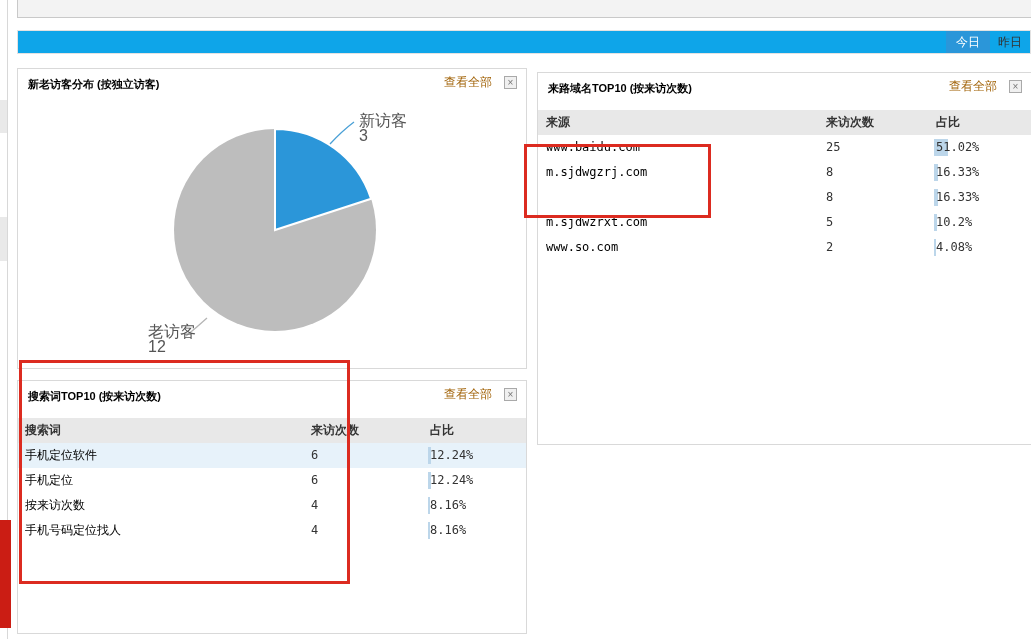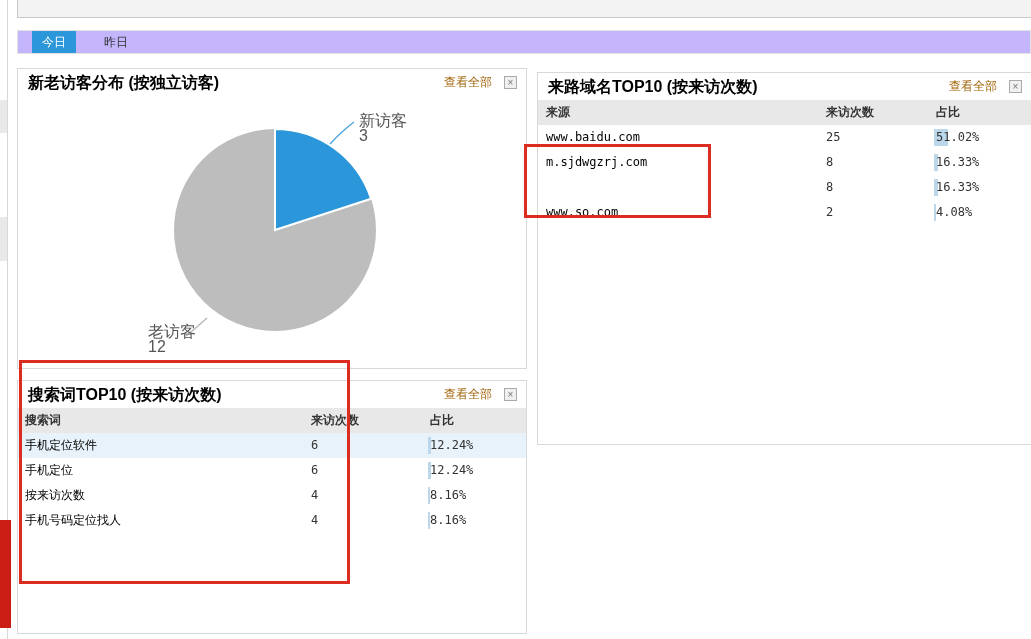--- a/index.html
+++ b/index.html
@@ -14,40 +14,40 @@
   #gutter-block-1 { top:100px; height:33px; }
   #gutter-block-2 { top:217px; height:44px; }
   .red-bar { position:absolute; left:0; top:520px; width:11px; height:108px; background:#cb1d14; z-index:30; }
 
   
   .top-strip { position:absolute; left:17px; top:0; width:1014px; height:18px;
                background:#f3f3f3; border-left:1px solid #c9c9c9; border-bottom:1px solid #c9c9c9; }
 
   
   .tabs-bar { position:absolute; left:17px; top:30px; width:1014px; height:24px;
-              background:#c4b5fd; border:1px solid #e2e2e2; display:flex; align-items:stretch; }
+              background:#0ea5e9; border:1px solid #e2e2e2; display:flex; align-items:stretch;justify-content:flex-end; }
   .tab { display:flex; align-items:center; justify-content:center; font-size:12px; cursor:pointer; }
   .tab.active { background:#2b96d9; color:#fff; min-width:44px; margin-left:14px; }
-  .tab.plain { color:#333; padding:0 28px; }
+  .tab.plain { color:#333; padding:0 8px; }
 
   
   .panel { position:absolute; background:#fff; border:1px solid #d9d9d9; }
   #panel-visitors { left:17px; top:68px; width:510px; height:301px; }
   #panel-domains  { left:537px; top:72px; width:494px; height:373px; border-right:none; }
   #panel-search   { left:17px; top:380px; width:510px; height:254px; }
 
   .panel-header { position:relative; height:27px; line-height:27px; padding:0 10px; }
-  .panel-title { font-size:16px; font-weight:bold; color:#000; }
+  .panel-title { font-size:11px; font-weight:bold; color:#000; }
   .view-all { position:absolute; right:34px; top:0; font-size:12px; color:#a16207; text-decoration:none; cursor:pointer; }
   .close-btn { position:absolute; right:9px; top:7px; width:13px; height:13px;
                border:1px solid #a9a9a9; background:#f0f0f0; color:#777;
                font-size:10px; line-height:11px; text-align:center; cursor:pointer; }
 
   
-  .thead { position:relative; height:25px; background:#e8e8e8; font-weight:bold; font-size:12px; }
+  .thead { position:relative; height:25px; background:#e8e8e8; font-weight:bold; font-size:12px;margin-top:10px; }
   .trow  { position:relative; height:25px; font-size:12px; }
   .trow.hl { background:#e7f2fa; }
   .cell { position:absolute; top:0; line-height:25px; white-space:nowrap; }
   .link { color:#000000; text-decoration:none; cursor:pointer; }
   
   .c1 { left:8px; } .c2 { left:288px; } .c3 { left:398px; }
   
   .s1 { left:7px; } .s2 { left:293px; } .s3 { left:412px; }
   .pct-cell em { position:relative; z-index:2; font-style:normal; }
   .pct-bar { position:absolute; left:-2px; top:4px; height:17px; background:#bcd6ea; z-index:1; }
@@ -136,20 +136,28 @@
     </span>
   </div>
   <div class="trow">
     <span class="cell c2 mono">8</span>
     <span class="cell c3 pct-cell">
       <i class="pct-bar" style="width: 4px;"></i>
       <em class="mono">16.33%</em>
     </span>
   </div>
   <div class="trow">
+    <a class="cell c1 link mono">m.sjdwzrxt.com</a>
+    <span class="cell c2 mono">5</span>
+    <span class="cell c3 pct-cell">
+      <i class="pct-bar" style="width: 3px;"></i>
+      <em class="mono">10.2%</em>
+    </span>
+  </div>
+  <div class="trow">
     <a class="cell c1 link mono">www.so.com</a>
     <span class="cell c2 mono">2</span>
     <span class="cell c3 pct-cell">
       <i class="pct-bar" style="width: 2px;"></i>
       <em class="mono">4.08%</em>
     </span>
   </div>
 </section>
 
 <section class="panel" id="panel-search">

